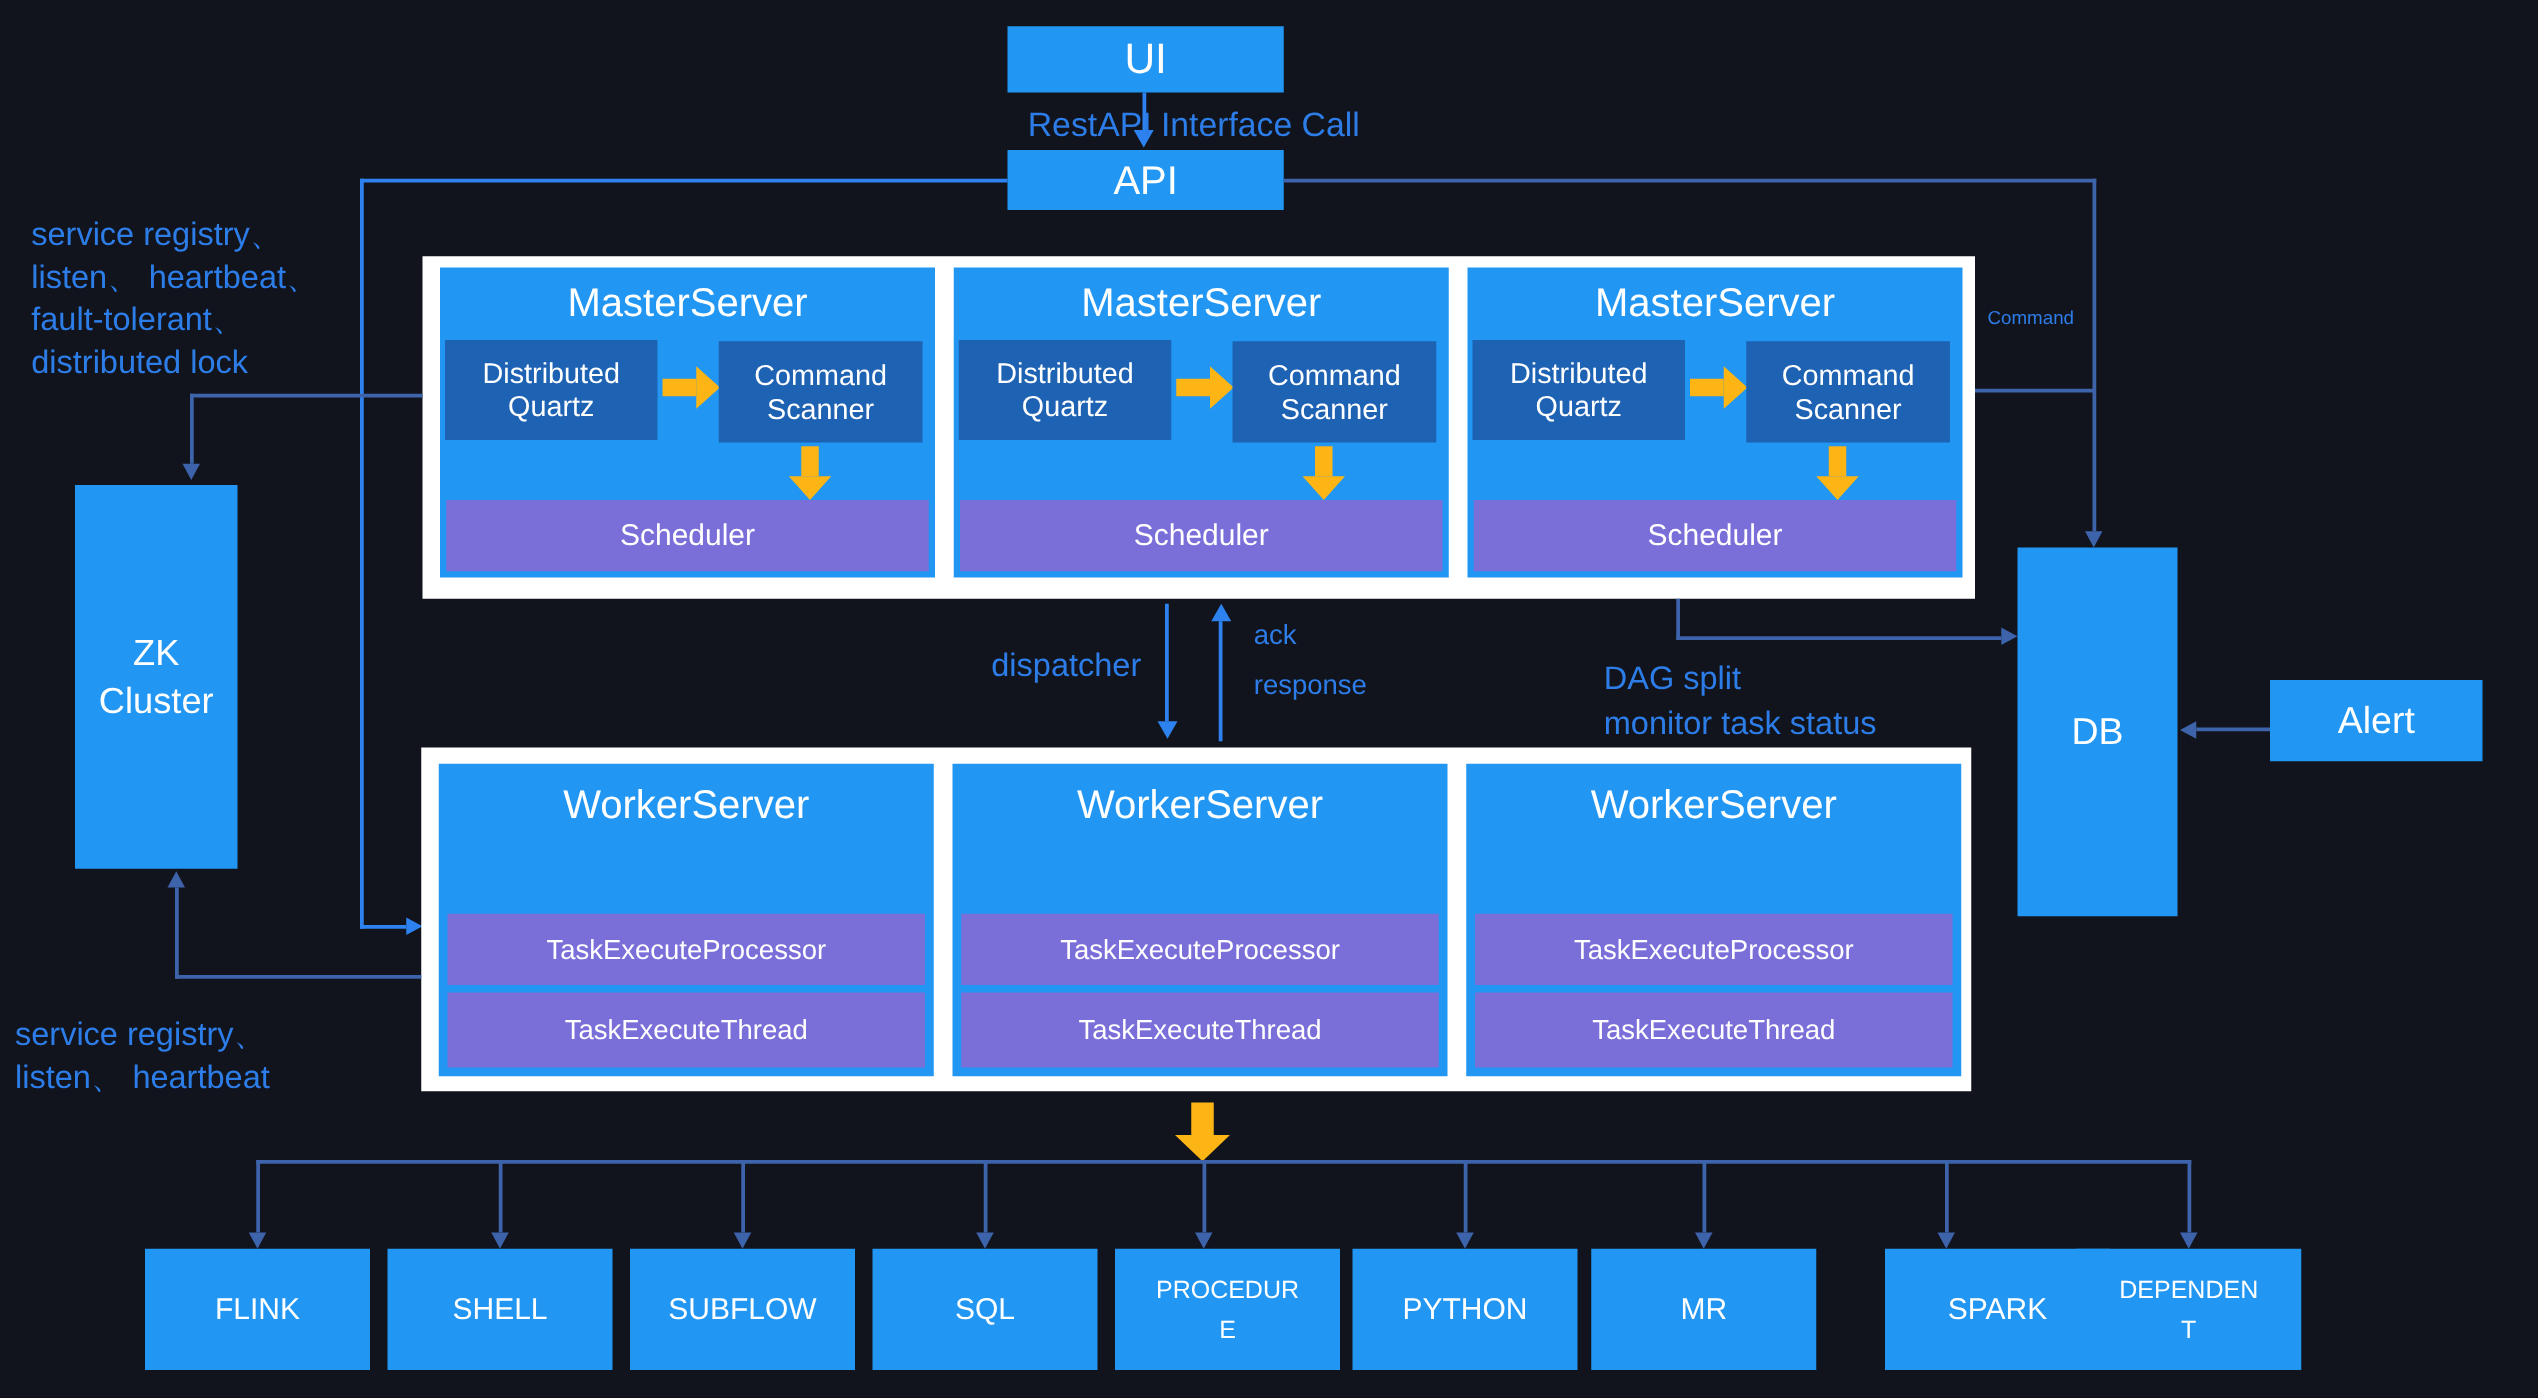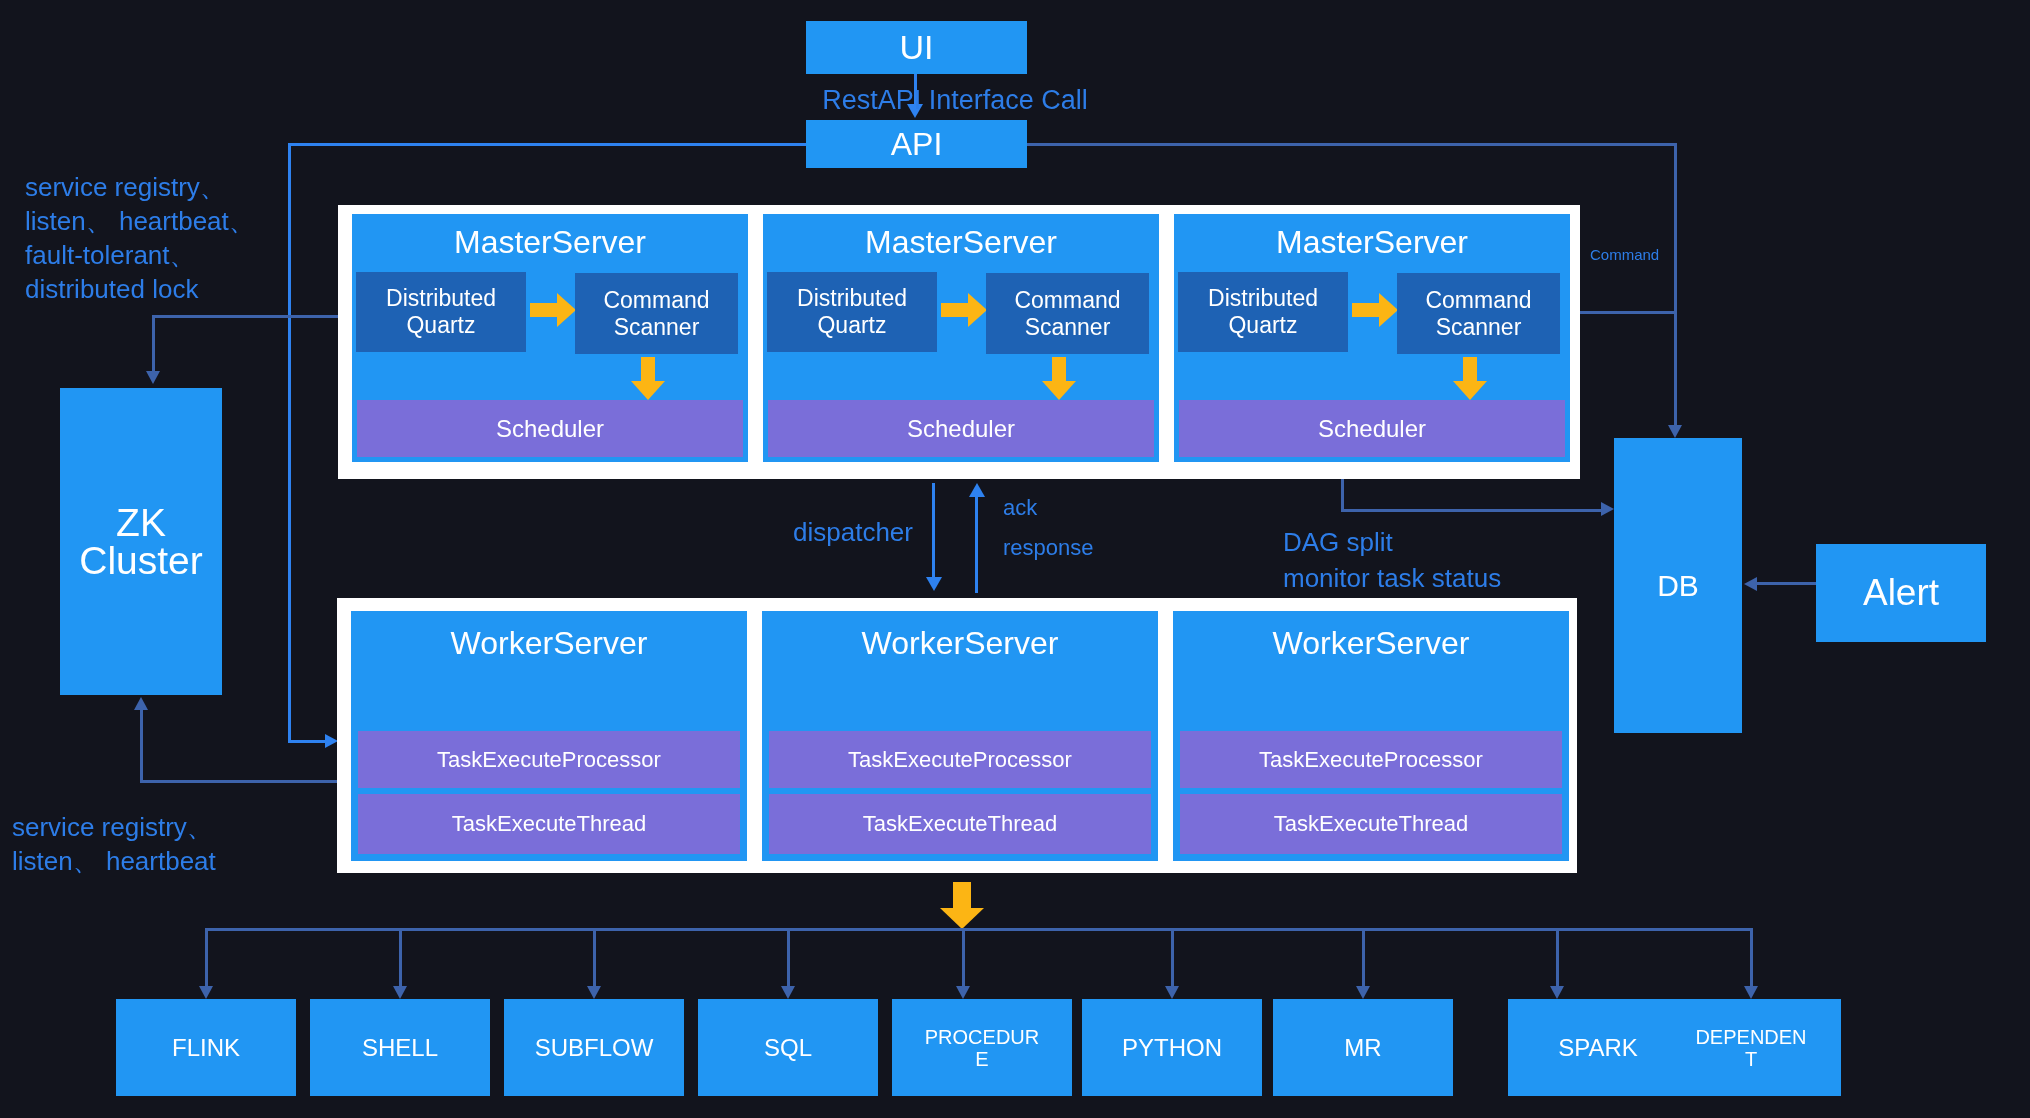--- a/index.html
+++ b/index.html
@@ -40,21 +40,21 @@
   .head-right-m{border-top:7px solid transparent;border-bottom:7px solid transparent;border-left:13px solid var(--c-connector_muted,#3d63ab);}
   .head-left-m{border-top:7px solid transparent;border-bottom:7px solid transparent;border-right:13px solid var(--c-connector_muted,#3d63ab);}
   .head-down-b{border-left:8px solid transparent;border-right:8px solid transparent;border-top:14px solid var(--c-connector_bright,#2e82f0);}
   .head-up-b{border-left:8px solid transparent;border-right:8px solid transparent;border-bottom:14px solid var(--c-connector_bright,#2e82f0);}
   .head-right-b{border-top:7px solid transparent;border-bottom:7px solid transparent;border-left:13px solid var(--c-connector_bright,#2e82f0);}
   .task{
     position:absolute;top:999px;width:180px;height:97px;
     display:flex;align-items:center;justify-content:center;
     background:var(--c-node_blue,#2196f3);color:#fff;font-size:24px;text-align:center;
   }
-  .task .wrap{display:inline-block;width:118px;font-size:20px;line-height:22px;word-break:break-all;}
+  .task .wrap{display:inline-block;width:118px;font-size:20px;line-height:32px;word-break:break-all;}
 </style>
 </head>
 <body>
 
 <div id="canvas">
 
   <div class="box" style="left:806px;top:21px;width:221px;height:53px;font-size:34px;">UI</div>
 
   <div class="v bright" style="left:914px;top:74px;height:32px;"></div>
   <div class="tri head-down-b" style="left:907px;top:104px;"></div>
@@ -145,41 +145,41 @@
       <div class="bar" style="left:7px;top:183px;width:382px;height:60px;font-size:22px;">TaskExecuteThread</div>
     </div>
 
     <div class="card" style="left:836px;top:13px;width:396px;height:250px;">
       <div class="card-title" style="top:14px;">WorkerServer</div>
       <div class="bar" style="left:7px;top:120px;width:382px;height:57px;font-size:22px;">TaskExecuteProcessor</div>
       <div class="bar" style="left:7px;top:183px;width:382px;height:60px;font-size:22px;">TaskExecuteThread</div>
     </div>
   </div>
 
-  <div class="box pre" style="left:60px;top:388px;width:162px;height:307px;font-size:39px;line-height:38px;">ZK
+  <div class="box pre" style="left:60px;top:388px;width:130px;height:307px;font-size:29px;line-height:38px;">ZK
 Cluster</div>
 
   <div class="h" style="left:152px;top:315px;width:186px;"></div>
   <div class="v" style="left:152px;top:315px;height:56px;"></div>
   <div class="tri head-down-m" style="left:146px;top:371px;"></div>
 
   <div class="tri head-up-m" style="left:134px;top:697px;"></div>
   <div class="v" style="left:140px;top:710px;height:73px;"></div>
   <div class="h" style="left:140px;top:780px;width:197px;"></div>
 
   <div class="lbl pre" style="left:25px;top:170px;font-size:26px;line-height:34px;">service registry、
 listen、 heartbeat、
 fault-tolerant、
 distributed lock</div>
   <div class="lbl pre" style="left:12px;top:810px;font-size:26px;line-height:34px;">service registry、
 listen、 heartbeat</div>
 
   <div class="box" style="left:1614px;top:438px;width:128px;height:295px;font-size:30px;">DB</div>
 
-  <div class="box" style="left:1816px;top:544px;width:170px;height:98px;font-size:37px;">Alert</div>
+  <div class="box" style="left:1816px;top:544px;width:170px;height:65px;font-size:30px;">Alert</div>
   <div class="tri head-left-m" style="left:1744px;top:577px;"></div>
   <div class="h" style="left:1757px;top:582px;width:59px;"></div>
 
   <div class="ystem" style="left:953px;top:882px;width:18px;height:26px;"></div>
   <div class="tri yhead-down-big" style="left:940px;top:908px;"></div>
 
   <div class="h" style="left:205px;top:928px;width:1548px;"></div>
 
   <div class="v" style="left:205px;top:928px;height:58px;"></div>
   <div class="tri head-down-m" style="left:199px;top:986px;"></div>

